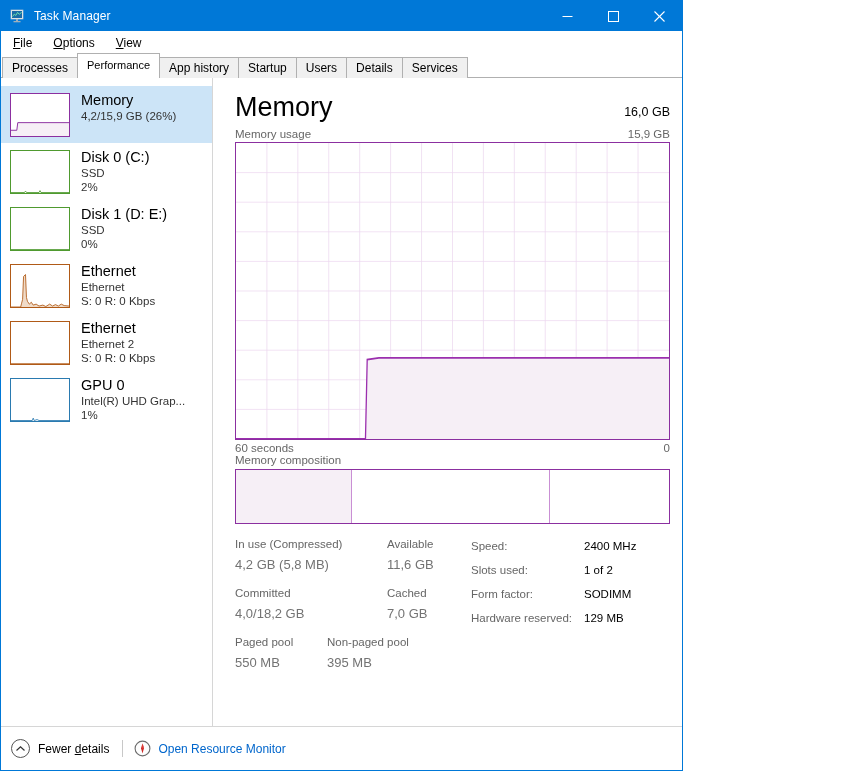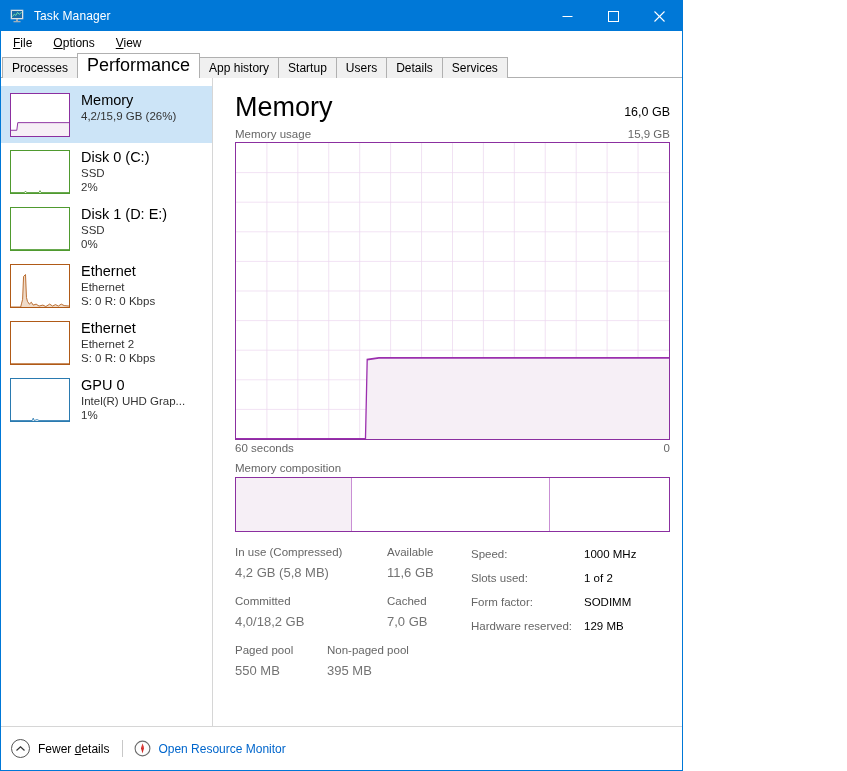--- a/index.html
+++ b/index.html
@@ -98,21 +98,21 @@
     align-items: center;
     margin-right: -1px;
     position: relative;
     z-index: 1;
     white-space: nowrap;
   }
   .tab.active {
     background: #ffffff;
     height: 25px;
     z-index: 3;
-    font-size: 18px;
+    font-size: 11px;
     padding: 0 9px 2px 9px;
   }
 
   
   .body {
     flex: 1 1 auto;
     display: flex;
     min-height: 0;
     position: relative;
   }
@@ -202,21 +202,20 @@
     display: flex;
     justify-content: space-between;
     font-size: 11.5px;
     color: #666;
     margin-top: 2px;
   }
 
   .comp-label {
     font-size: 11.5px;
     color: #666;
-    margin-top: 8px;
     margin-bottom: 3px;
   }
   .comp-bar {
     height: 55px;
     border: 1px solid #8b2fa0;
     position: relative;
     background: #ffffff;
     overflow: hidden;
   }
   .comp-seg-fill {
@@ -531,21 +530,21 @@
             <div class="stat-col">
               <div class="stat-lbl">Non-paged pool</div>
               <div class="stat-val">395 MB</div>
             </div>
           </div>
 
         </div>
 
         <div class="stats-right">
           <div class="info-lbl">Speed:</div>
-          <div class="info-val">1000 MHz</div>
+          <div class="info-val">2400 MHz</div>
           <div class="info-lbl">Slots used:</div>
           <div class="info-val">1 of 2</div>
           <div class="info-lbl">Form factor:</div>
           <div class="info-val">SODIMM</div>
           <div class="info-lbl">Hardware reserved:</div>
           <div class="info-val">129 MB</div>
         </div>
       </div>
 
     </div>

